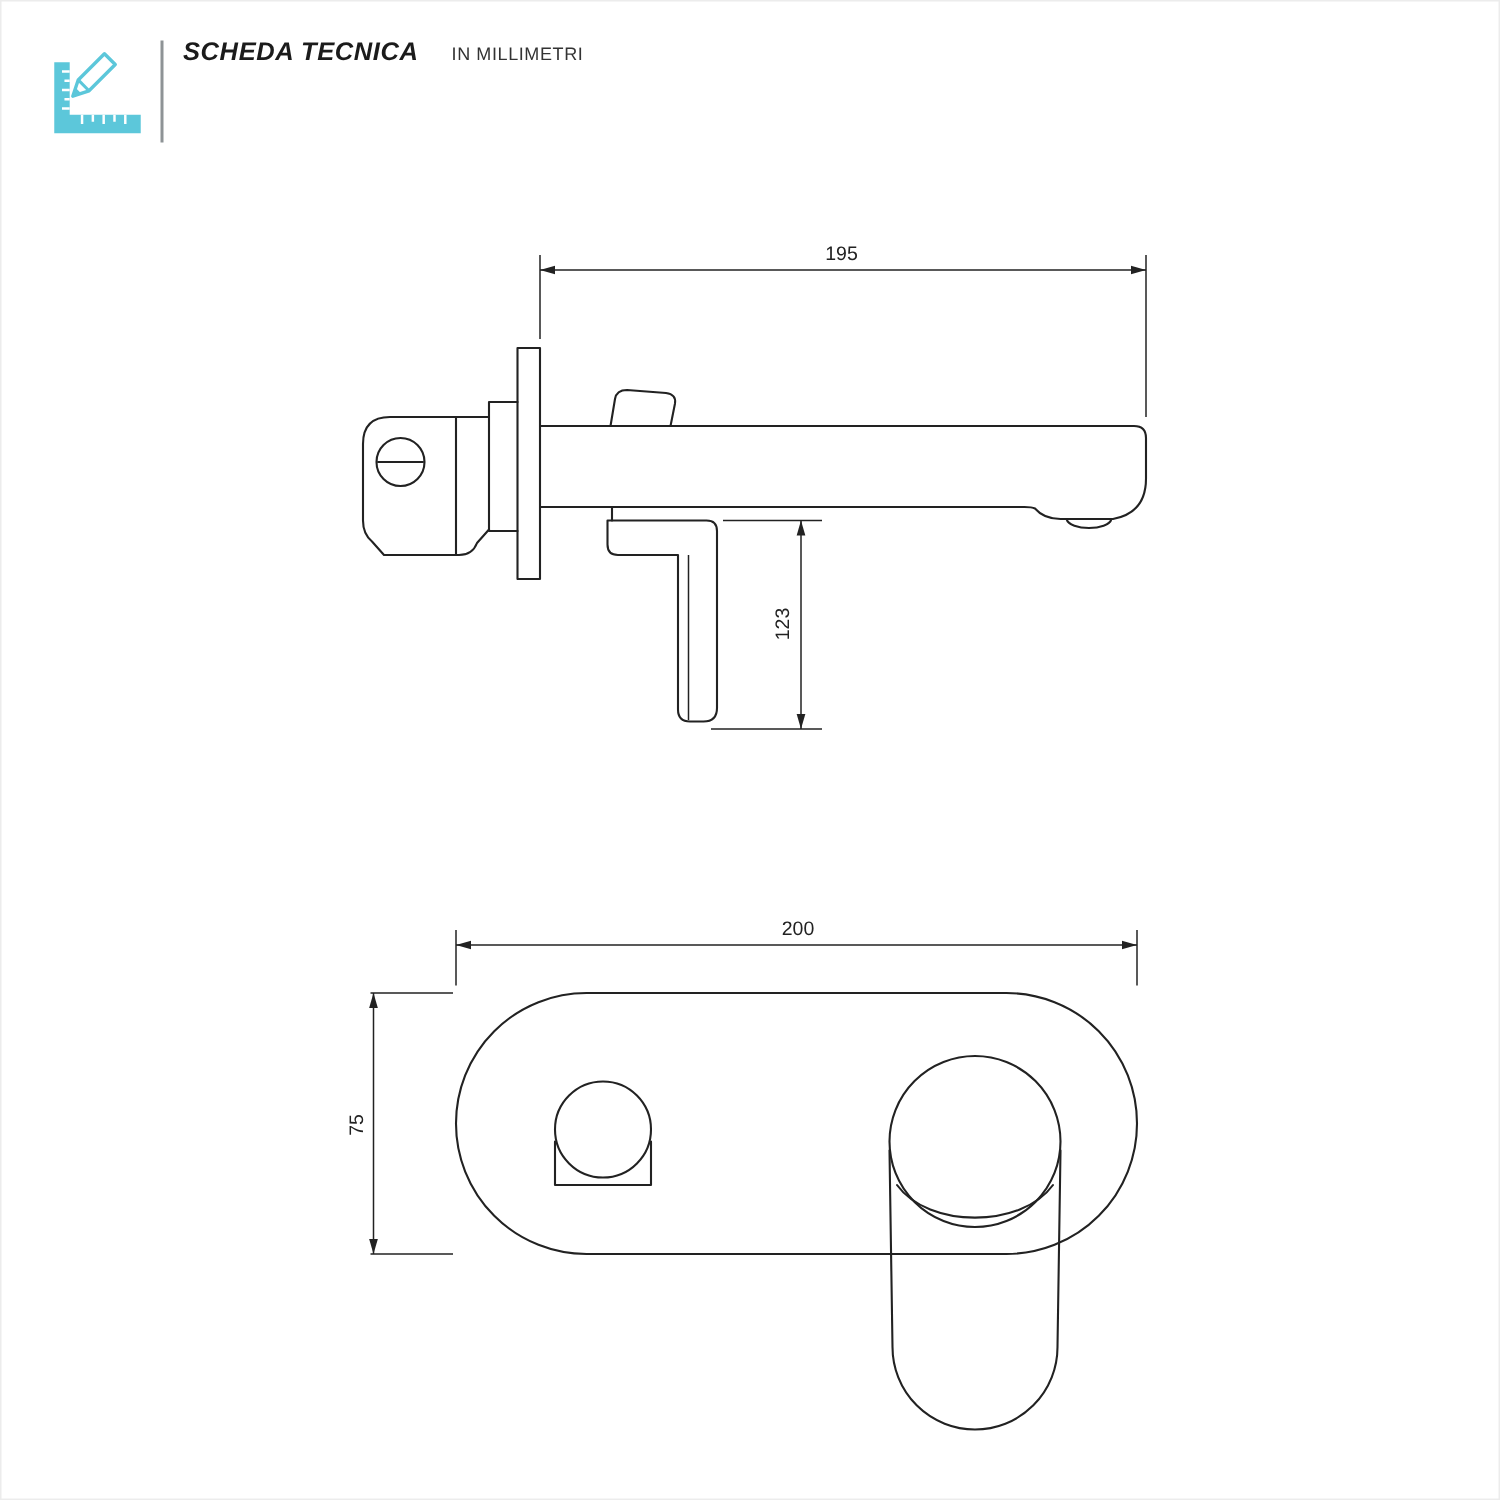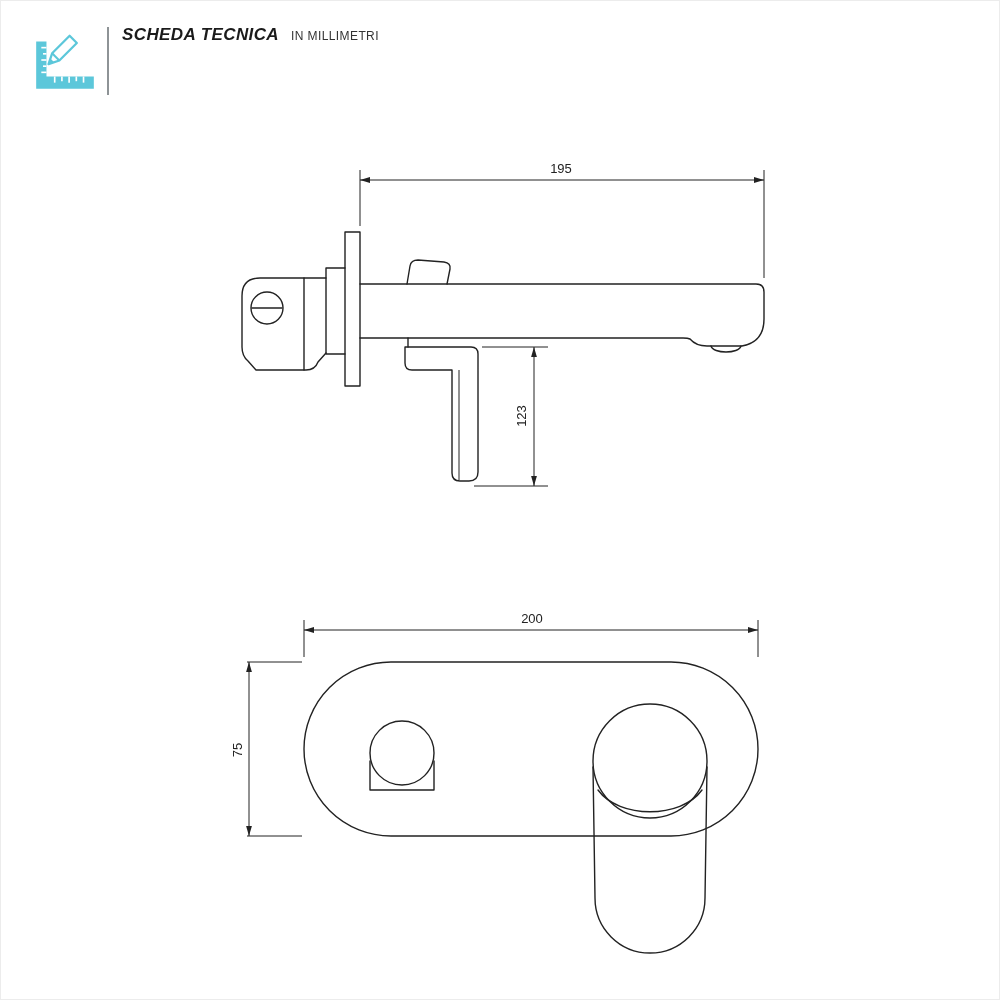--- a/index.html
+++ b/index.html
@@ -24,21 +24,21 @@
     width:2px; height:68px; background:var(--divider,#8e9396);
     margin-right:13px; margin-top:2px;
   }
   .header-text { display:flex; flex-direction:column;gap:32px; }
   .title-row { display:flex; align-items:baseline; }
   .title {
     font-size:17px; font-weight:700; font-style:italic;
     color:#1b1b1b; letter-spacing:0.4px;
   }
   .unit {
-    font-size:12px; color:#333; letter-spacing:0.4px; margin-left:12px;
+    font-size:12px; color:#333; letter-spacing:0.4px; margin-left:22px;
   }
   .badge {
     margin-top:8px; align-self:flex-start;
     background:var(--accent,#5cc7da); color:#fff;
     font-size:23px; letter-spacing:3px;
     padding:4px 16px 6px 16px;
     font-weight:400;
   }
   svg.drawing { position:absolute; top:0; left:0; }
   .outline { stroke:var(--line,#222); stroke-width:1.4; fill:none; stroke-linejoin:round; stroke-linecap:round; }

